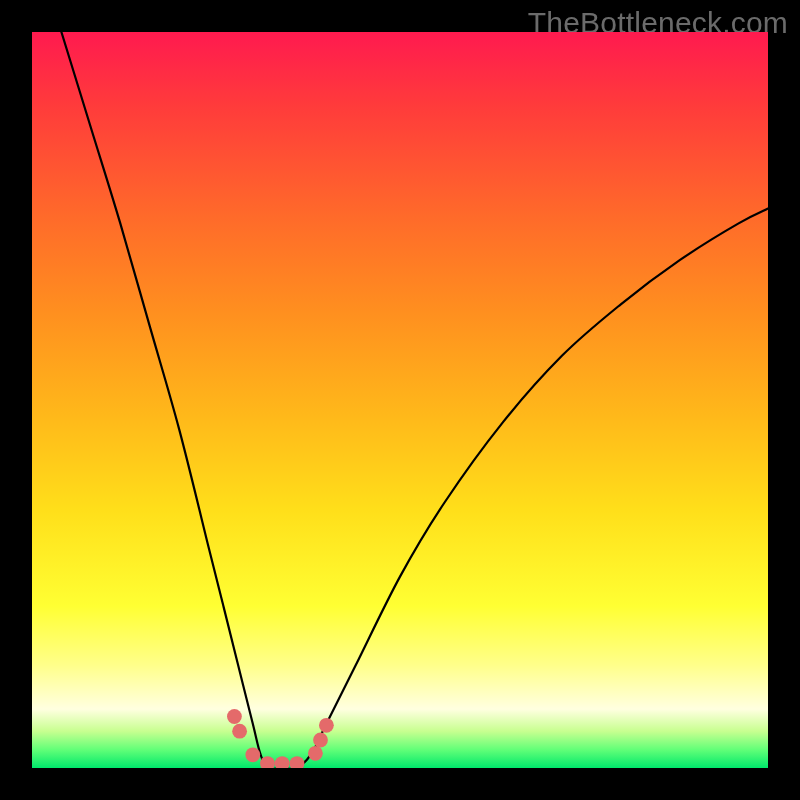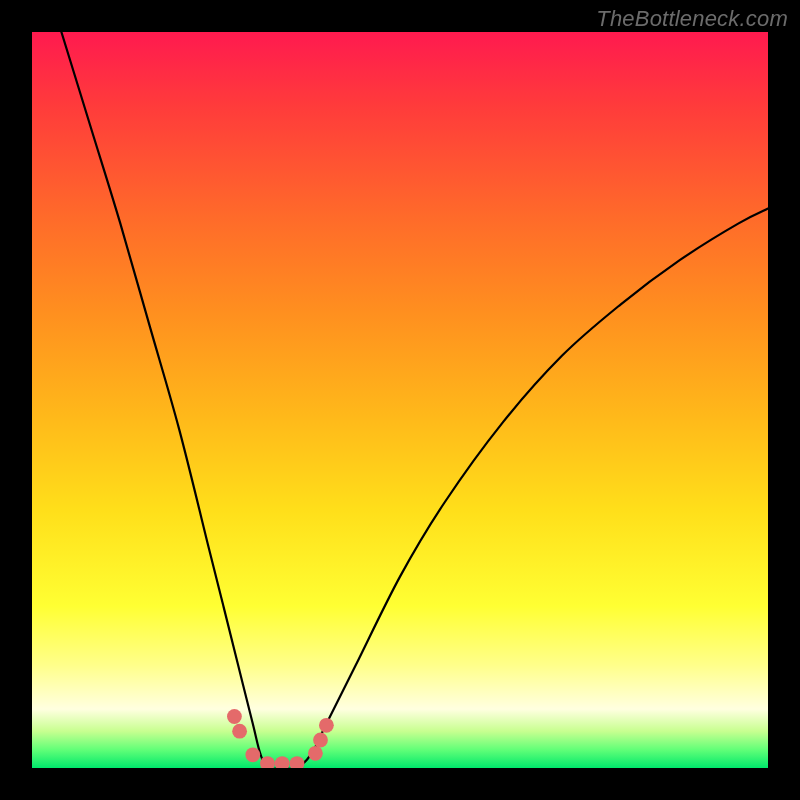--- a/index.html
+++ b/index.html
@@ -38,24 +38,23 @@
       #c8ff90 95%,
       #62ff78 97.5%,
       #00e86b 100%
     );
   }
   .watermark {
     position: absolute;
     top: 6px;
     right: 12px;
     color: #6b6b6b;
-    font-size: 22px;
+    font-size: 30px;
     letter-spacing: 0.2px;
     user-select: none;
-    font-style: italic;
   }
   svg.curves {
     position: absolute;
     left: 0;
     top: 0;
     width: 736px;
     height: 736px;
   }
 </style>
 </head>

